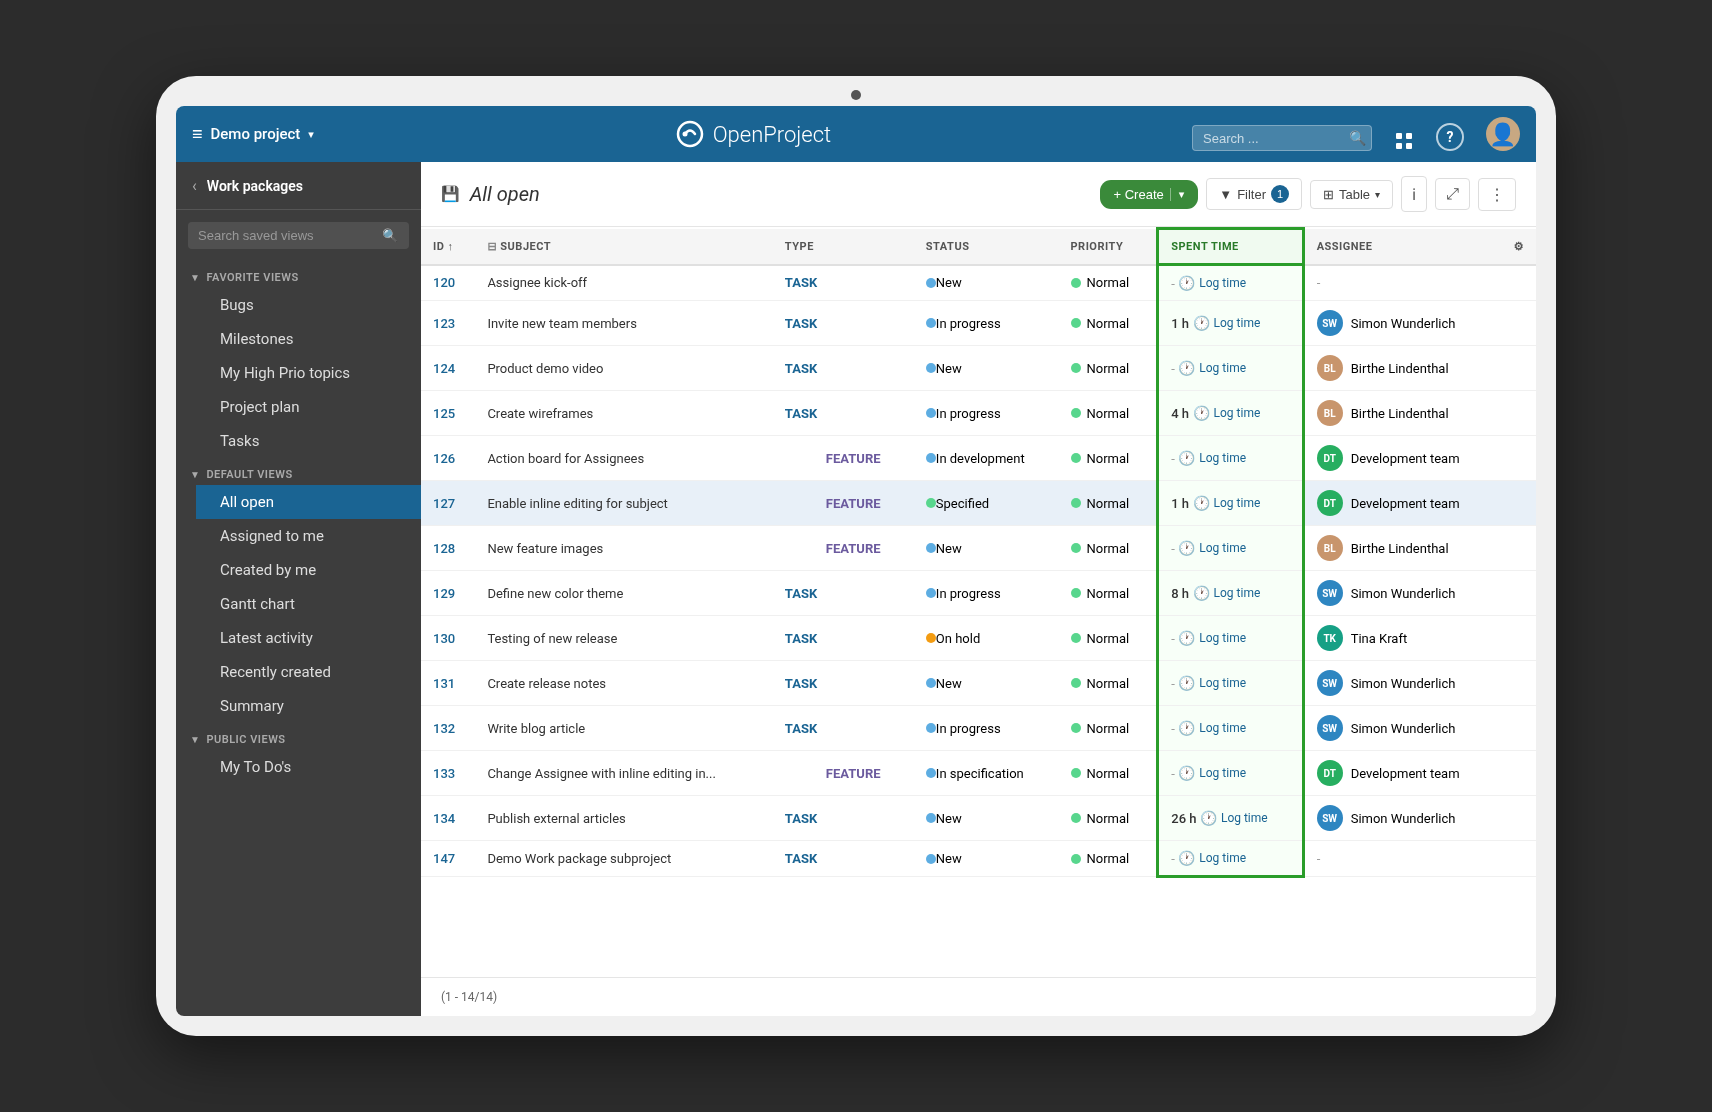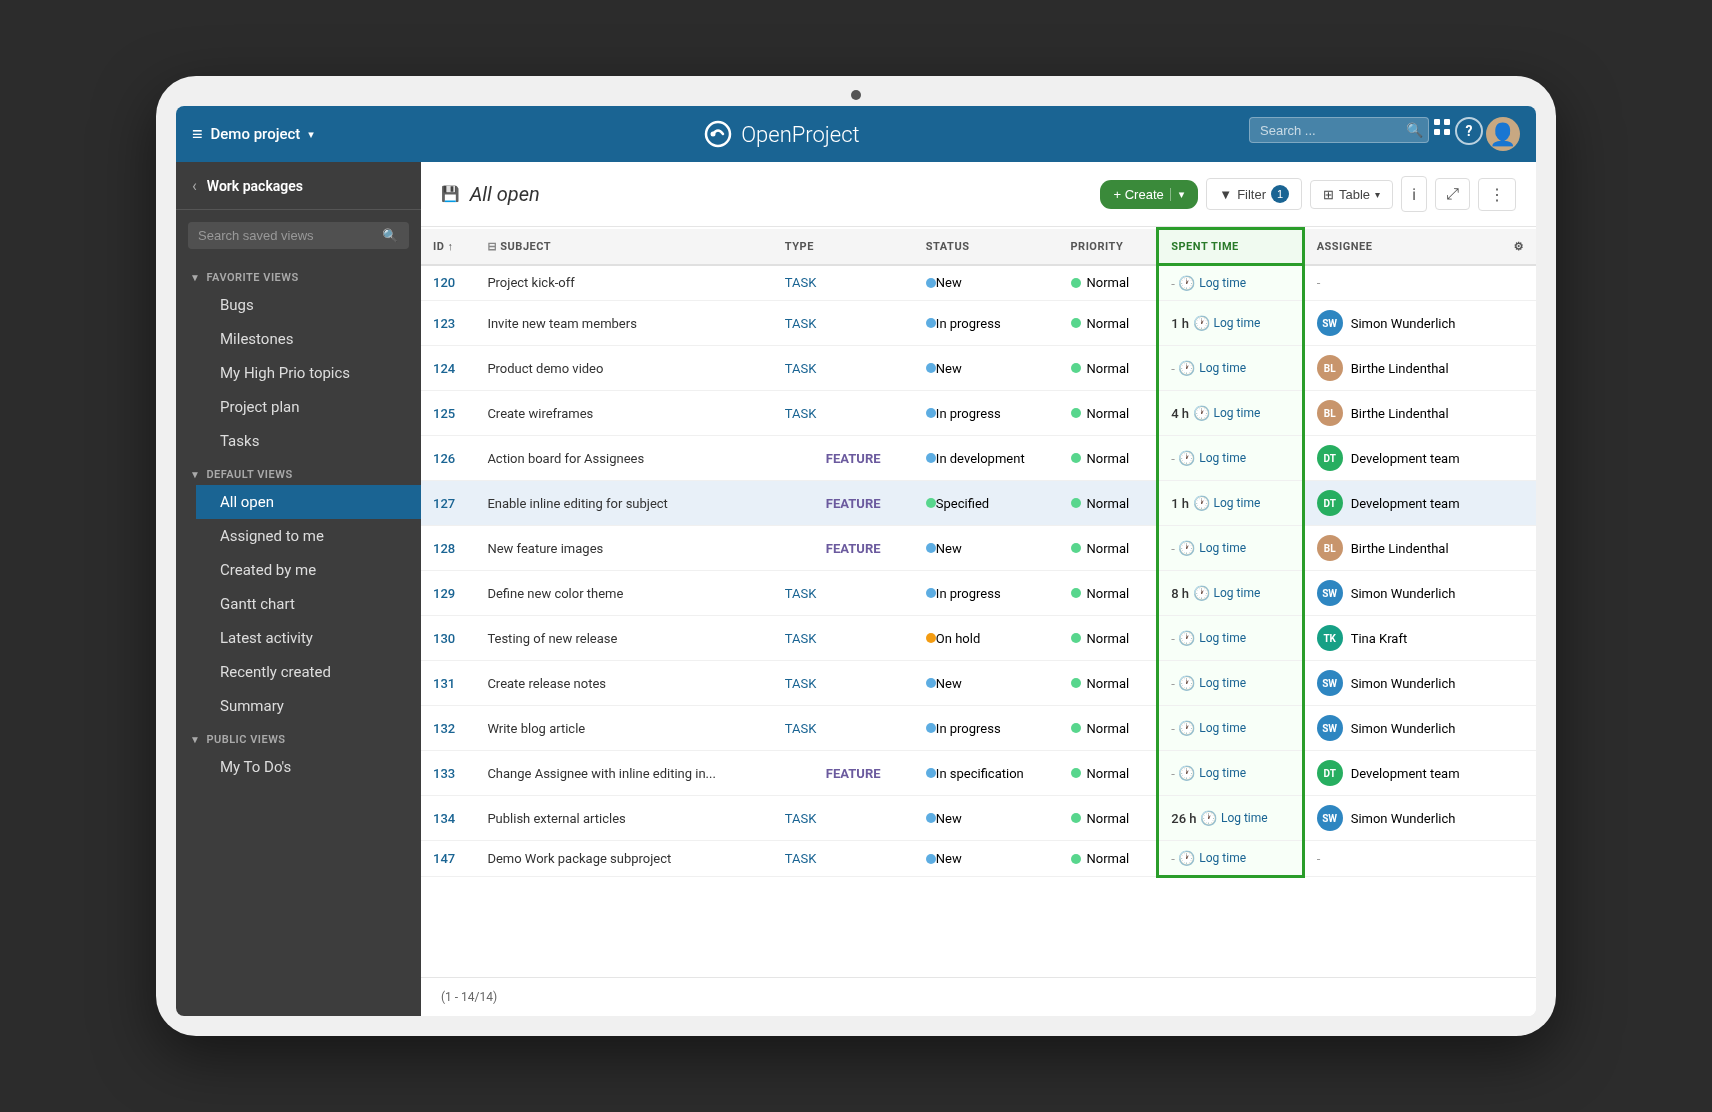--- a/index.html
+++ b/index.html
@@ -83,22 +83,22 @@
       color: #fff;
       font-size: 22px;
       font-weight: 300;
     }
     .logo-icon {
       width: 30px;
       height: 30px;
     }
     .top-bar-right {
       display: flex;
-      align-items: flex-start;
-      gap: 3px;
+      align-items: flex-end;
+      gap: 22px;
     }
     .search-box {
       display: flex;
       align-items: center;
       background: rgba(255,255,255,0.2);
       border: 1px solid rgba(255,255,255,0.3);
       border-radius: 4px;
       padding: 4px 10px;
       gap: 6px;
       width: 180px;
@@ -331,21 +331,21 @@
     .id-cell {
       color: #1a6493;
       font-weight: 500;
       cursor: pointer;
       white-space: nowrap;
     }
     .subject-cell {
       color: #333;
       min-width: 180px;
     }
-    .type-task { color: #1a6493; font-weight: 400; }
+    .type-task { color: #1a6493; font-weight: 700; }
     .type-feature { color: #6b5a9e; font-weight: 700; padding-left: 41px; }
     .status-cell {
       display: flex;
       align-items: center;
       gap: 0;
       white-space: nowrap;
     }
     .status-dot {
       width: 10px;
       height: 10px;
@@ -553,21 +553,21 @@
                 <th>STATUS</th>
                 <th>PRIORITY</th>
                 <th class="spent-time-col">SPENT TIME</th>
                 <th>ASSIGNEE</th>
                 <th class="settings-icon-th"><span>⚙</span></th>
               </tr>
             </thead>
             <tbody id="table-body">
             <tr>
     <td class="id-cell">120</td>
-    <td class="subject-cell">Project kick-off</td>
+    <td class="subject-cell">Assignee kick-off</td>
     <td><span class="type-task">TASK</span></td>
     <td>
       <div class="status-cell">
         <span class="status-dot" style="background:#5dade2"></span>
         <span>New</span>
       </div>
     </td>
     <td>
       <div class="priority-cell">
         <span class="priority-dot" style="background:#58d68d"></span>

